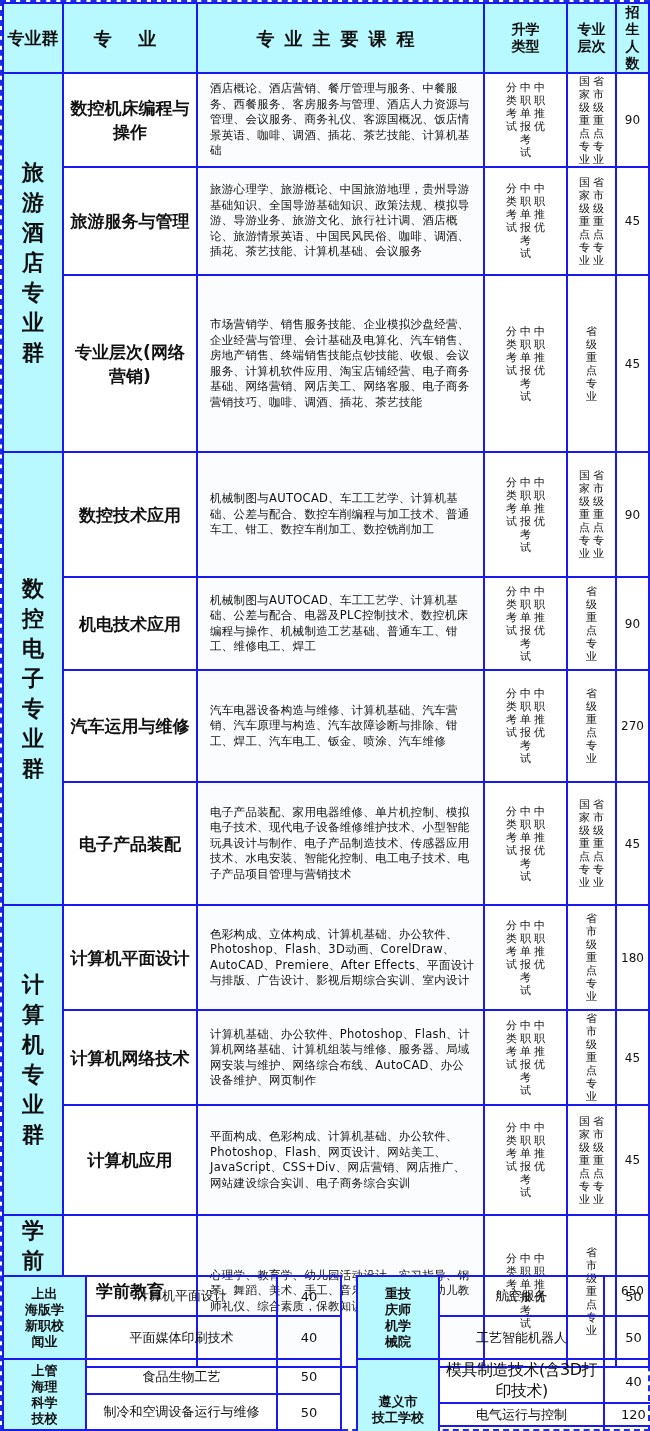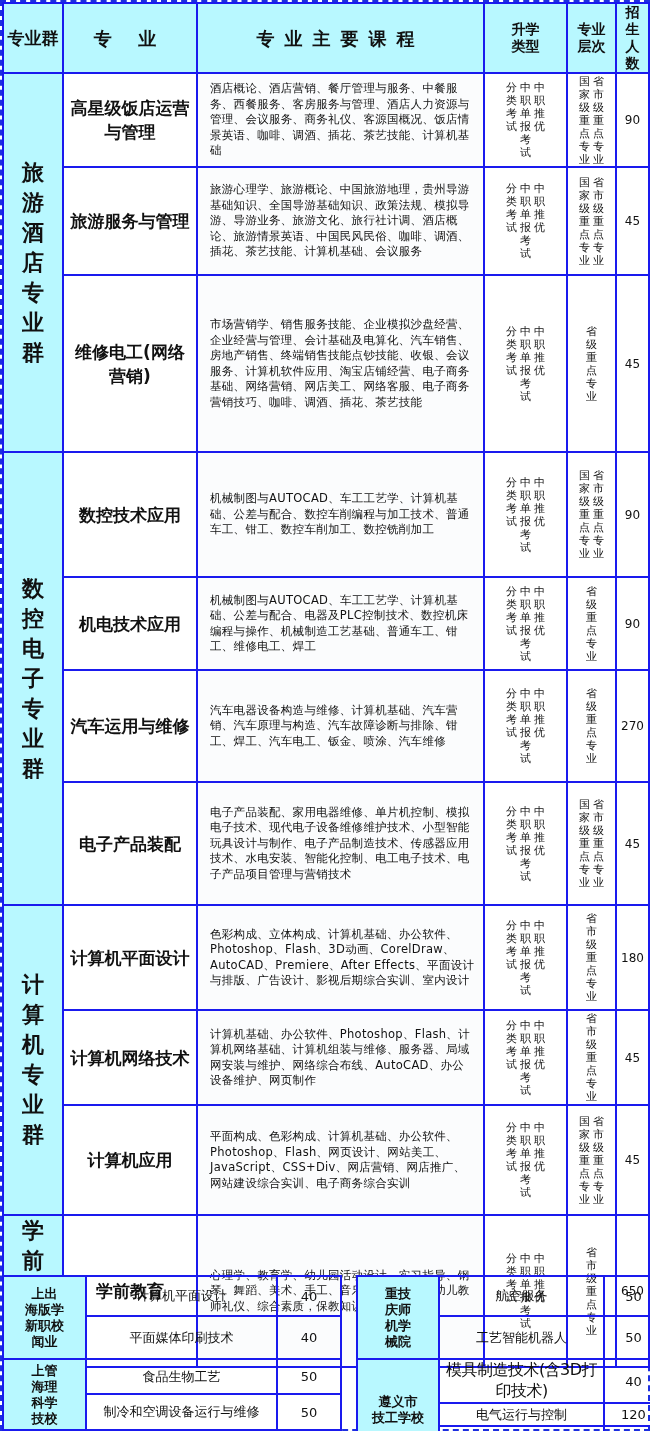--- a/index.html
+++ b/index.html
@@ -43,21 +43,21 @@
     <td class="hdr big">专 业</td>
     <td class="hdr big">专业主要课程</td>
     <td class="hdr"><span style="display:inline-block;width:30px">升学类型</span></td>
     <td class="hdr"><span style="display:inline-block;width:30px">专业层次</span></td>
     <td class="hdr"><span style="display:inline-block;width:19px">招生人数</span></td>
   </tr>
   </tbody>
     <tbody id="rows">
       <tr style="height:94px">
         <td class="grp" rowspan="3"><span class="v">旅游酒店专业群</span></td>
-        <td class="major"><span style="display:inline-block;max-width:120px">高星级饭店运营与管理</span></td>
+        <td class="major"><span style="display:inline-block;max-width:120px">数控机床编程与操作</span></td>
         <td class="courses">酒店概论、酒店营销、餐厅管理与服务、中餐服务、西餐服务、客房服务与管理、酒店人力资源与管理、会议服务、商务礼仪、客源国概况、饭店情景英语、咖啡、调酒、插花、茶艺技能、计算机基础</td>
         <td class="vcol"><div class="vstack">
             <span>中职推优</span>
             <span>中职单报考试</span>
             <span>分类考试</span>
           </div></td>
         <td class="vcol"><div class="vstack">
             <span>省市级重点专业</span>
             <span>国家级重点专业</span>
           </div></td>
@@ -71,21 +71,21 @@
             <span>中职单报考试</span>
             <span>分类考试</span>
           </div></td>
         <td class="vcol"><div class="vstack">
             <span>省市级重点专业</span>
             <span>国家级重点专业</span>
           </div></td>
         <td class="count">45</td>
       </tr>
       <tr style="height:177px">
-        <td class="major"><span style="display:inline-block;max-width:120px">维修电工(网络营销)</span></td>
+        <td class="major"><span style="display:inline-block;max-width:120px">专业层次(网络营销)</span></td>
         <td class="courses">市场营销学、销售服务技能、企业模拟沙盘经营、企业经营与管理、会计基础及电算化、汽车销售、房地产销售、终端销售技能点钞技能、收银、会议服务、计算机软件应用、淘宝店铺经营、电子商务基础、网络营销、网店美工、网络客服、电子商务营销技巧、咖啡、调酒、插花、茶艺技能</td>
         <td class="vcol"><div class="vstack">
             <span>中职推优</span>
             <span>中职单报考试</span>
             <span>分类考试</span>
           </div></td>
         <td class="vcol"><div class="vstack">
             <span>省级重点专业</span>
           </div></td>
         <td class="count">45</td>

